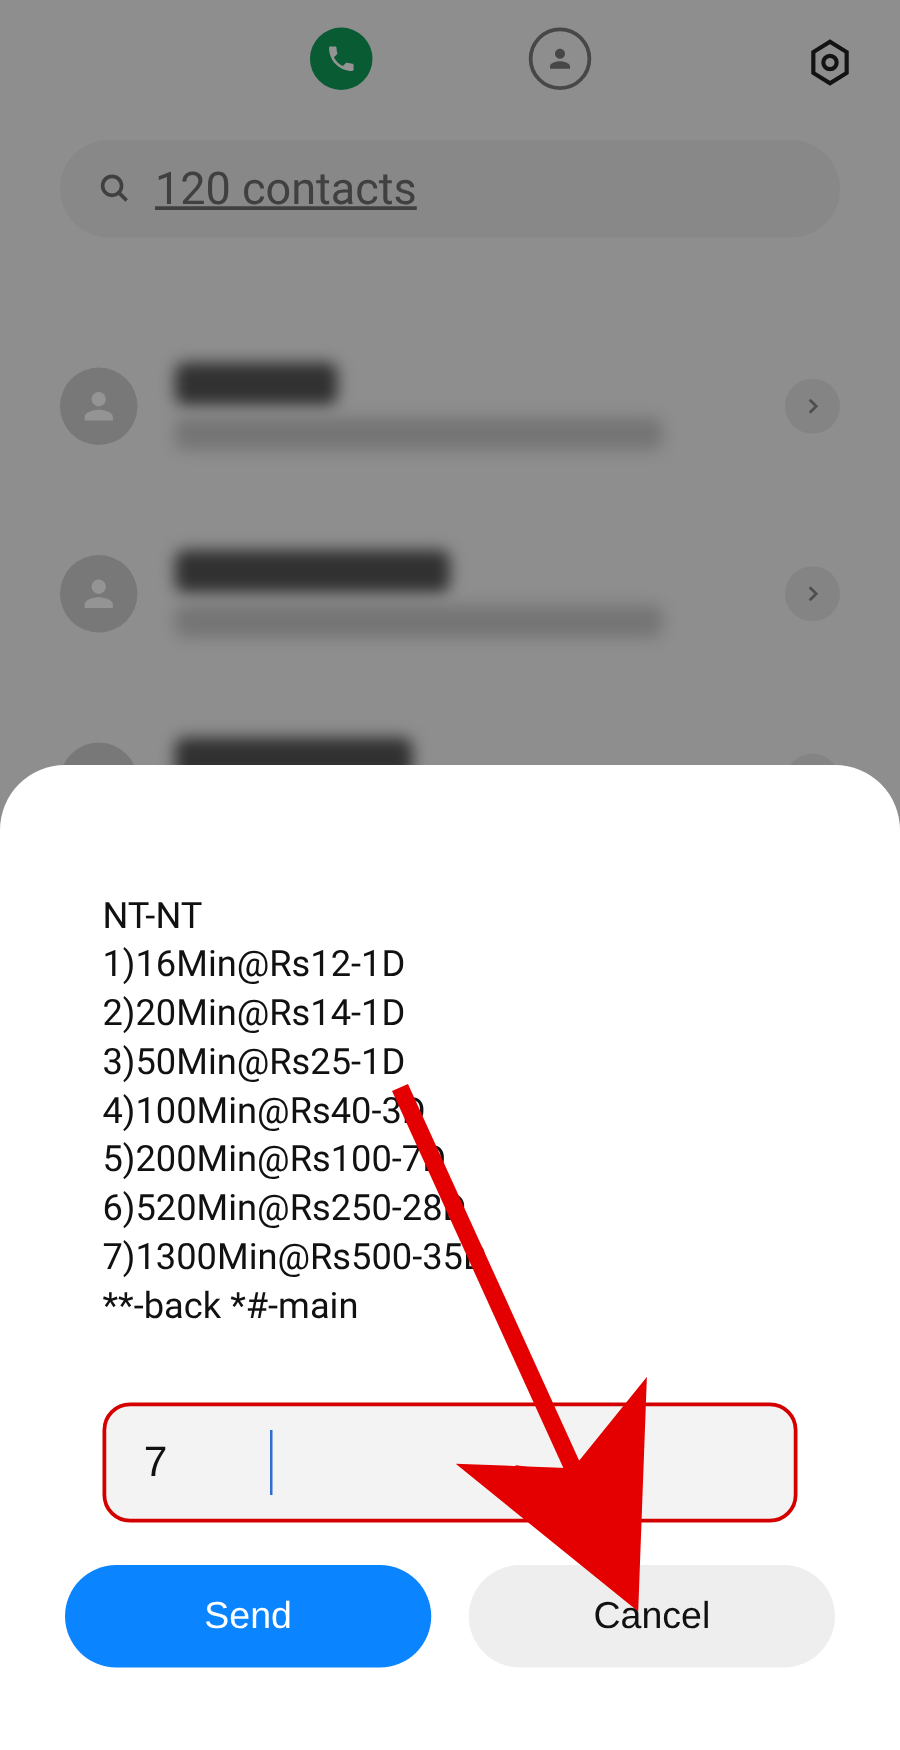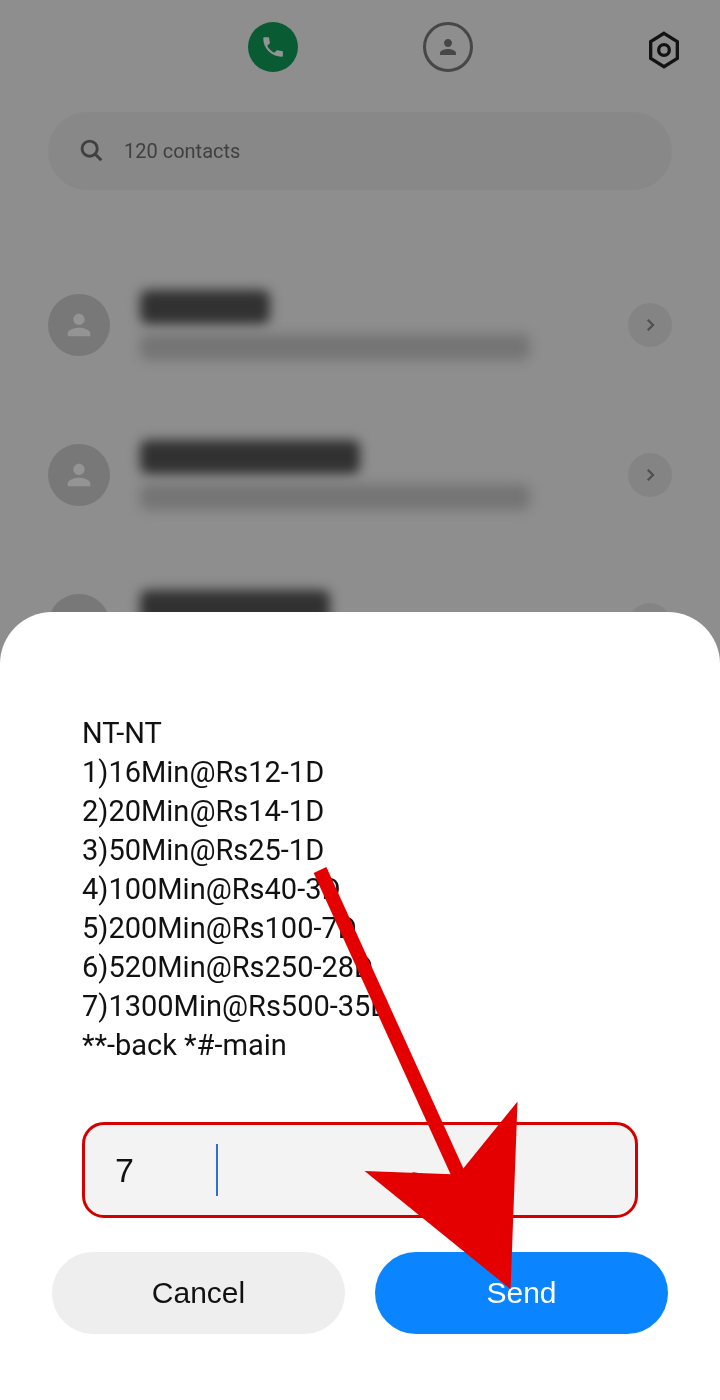--- a/index.html
+++ b/index.html
@@ -25,21 +25,21 @@
     position: absolute; right: 34px; top: 28px;
     width: 44px; height: 44px;
     display:flex;align-items:center;justify-content:center;
   }
 
   .searchbar {
     position: absolute; top: 112px; left: 48px; right: 48px;
     height: 78px; border-radius: 40px;
     background: #eaeaea;
     display: flex; align-items: center; padding-left: 30px;
-    color: #6f6f6f; font-size: 20px;
+    color: #6f6f6f; font-size: 36px; text-decoration: underline;
   }
   .searchbar .sicon { margin-right: 18px; }
 
   .contacts {
     position: absolute; top: 250px; left: 0; right: 0;
   }
   .contact-row {
     position: relative; height: 150px;
     display: flex; align-items: center;
     padding: 0 48px;
@@ -218,22 +218,22 @@
 6)520Min@Rs250-28D
 7)1300Min@Rs500-35D
  **-back *#-main</div>
 
   <div class="input-wrap">
     <input class="ussd-input" value="7" style="">
     <div class="caret"></div>
   </div>
 
   <div class="btn-row">
+    <button class="btn send">Send</button>
     <button class="btn cancel">Cancel</button>
-    <button class="btn send">Send</button>
   </div>
 </div>
 
 <svg class="arrow-svg" viewBox="0 0 720 1400">
   <defs>
     <marker id="ah" markerWidth="14" markerHeight="14" refX="5" refY="6" orient="auto">
       <path d="M0,0 L12,6 L0,12 L3,6 Z" fill="#e40000"></path>
     </marker>
   </defs>
   <line x1="320" y1="870" x2="470" y2="1200" stroke="#e40000" stroke-width="14" marker-end="url(#ah)"></line>

